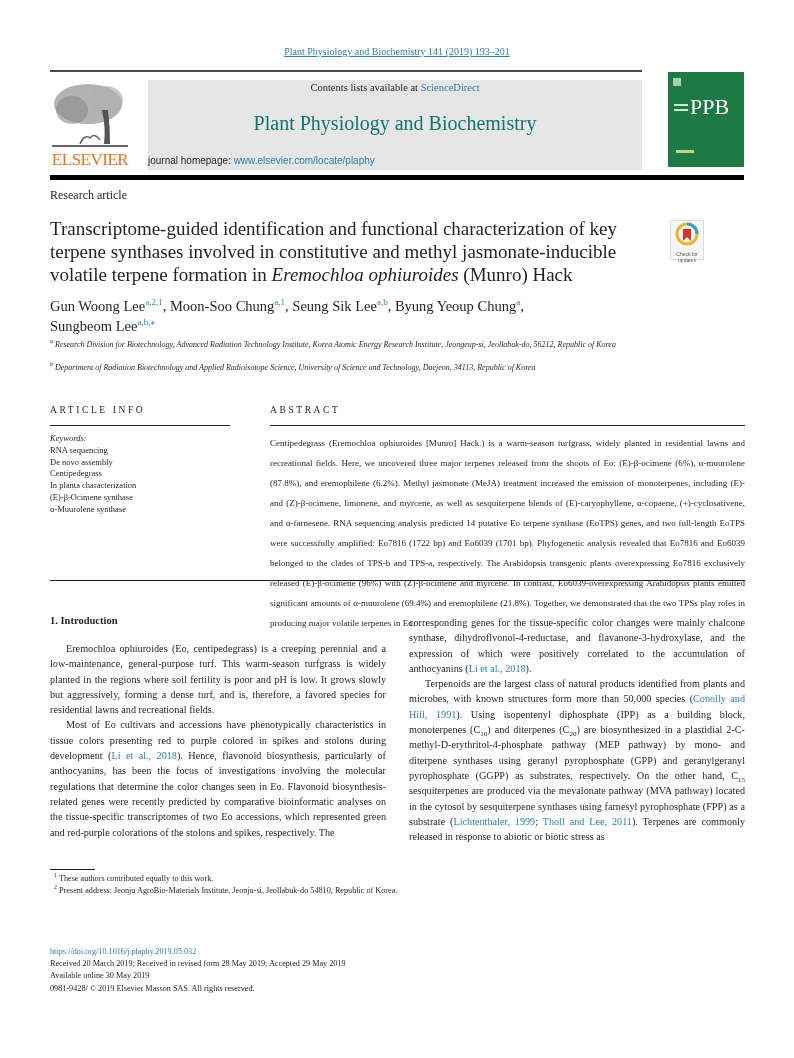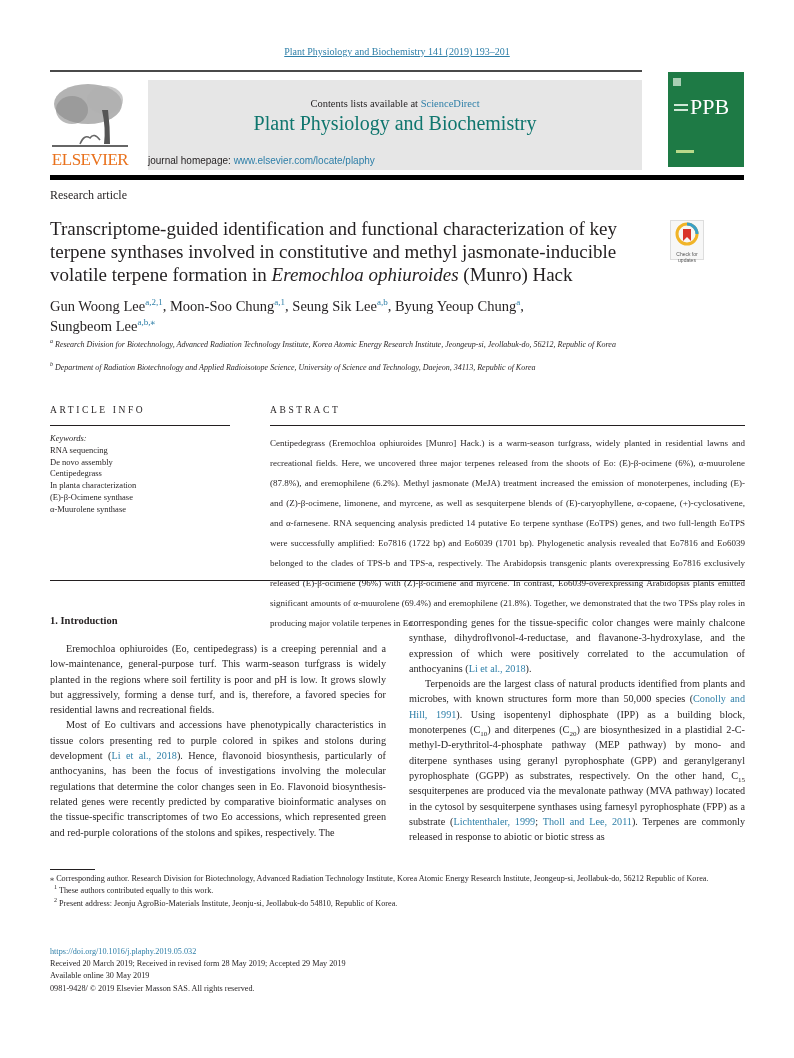--- a/index.html
+++ b/index.html
@@ -4,21 +4,21 @@
 <style>
   * { box-sizing: border-box; margin: 0; padding: 0; }
   html, body { width: 794px; height: 1058px; background: #ffffff; }
   body { position: relative; font-family: "Liberation Serif", "DejaVu Serif", serif; color: #231f20; overflow: hidden; }
   .abs { position: absolute; }
   a, .link { color: #2e7fa8; text-decoration: none; }
   .running-head { top: 46px; left: 0; width: 794px; text-align: center; font-size: 10px; color: #2e7fa8; text-decoration: underline; }
   .rule-thin { background: #4a4a4a; height: 2px; }
   .rule-thick { background: #000; height: 5px; }
   .header-band { top: 80px; left: 148px; width: 494px; height: 90px; background: #e6e6e6; }
-  .contents-line { top: 82px; left: 148px; width: 494px; text-align: center; font-size: 10.5px; color: #231f20; margin-top: 16px; }
+  .contents-line { top: 82px; left: 148px; width: 494px; text-align: center; font-size: 10.5px; color: #231f20; }
   .journal-title { top: 112px; left: 148px; width: 494px; text-align: center; font-size: 20px; color: #0f766e; }
   .homepage { top: 155px; left: 148px; width: 494px; text-align: left; font-family: "Liberation Sans", "DejaVu Sans", sans-serif; font-size: 10px; color: #231f20; }
   .elsevier-logo { top: 80px; left: 50px; width: 80px; height: 88px; }
   .elsevier-word { top: 150px; left: 50px; width: 80px; text-align: center; color: #e9711c; font-size: 17px; letter-spacing: -0.5px; }
   .cover { top: 72px; left: 668px; width: 76px; height: 95px; background: #1e7a45; }
   .cover-ppb { position: absolute; left: 22px; top: 22px; color: #ffffff; font-size: 22px; }
   .cover-small { position: absolute; color: #cfe8d6; font-size: 3px; }
   .article-type { top: 188px; left: 50px; font-size: 12px; text-align: right; }
   .title { top: 217px; left: 50px; width: 610px; font-size: 19px; line-height: 23px; }
   .crossmark { top: 220px; left: 670px; width: 34px; height: 40px; border: 1px solid #ddd; background: #f7f7f7; }
@@ -124,21 +124,20 @@
   <p class="indent"><span>Most of Eo cultivars and accessions have phenotypically characteristics in tissue colors presenting red to purple colored in spikes and stolons during development (</span><span class="link">Li et al., 2018</span><span>). Hence, flavonoid biosynthesis, particularly of anthocyanins, has been the focus of investigations involving the molecular regulations that determine the color changes seen in Eo. Flavonoid biosynthesis-related genes were recently predicted by comparative bioinformatic analyses on the tissue-specific transcriptomes of two Eo accessions, which represented green and red-purple colorations of the stolons and spikes, respectively. The</span></p>
 </div>
 
 <div class="abs body-col" style="top:615px;left:409px;width:336px;">
   <p><span>corresponding genes for the tissue-specific color changes were mainly chalcone synthase, dihydroflvonol-4-reductase, and flavanone-3-hydroxylase, and the expression of which were positively correlated to the accumulation of anthocyanins (</span><span class="link">Li et al., 2018</span><span>).</span></p>
   <p class="indent"><span>Terpenoids are the largest class of natural products identified from plants and microbes, with known structures form more than 50,000 species (</span><span class="link">Conolly and Hill, 1991</span><span>). Using isopentenyl diphosphate (IPP) as a building block, monoterpenes (C</span><sub>10</sub><span>) and diterpenes (C</span><sub>20</sub><span>) are biosynthesized in a plastidial 2-C-methyl-D-erythritol-4-phosphate pathway (MEP pathway) by mono- and diterpene synthases using geranyl pyrophosphate (GPP) and geranylgeranyl pyrophosphate (GGPP) as substrates, respectively. On the other hand, C</span><sub>15</sub><span> sesquiterpenes are produced via the mevalonate pathway (MVA pathway) located in the cytosol by sesquiterpene synthases using farnesyl pyrophosphate (FPP) as a substrate (</span><span class="link">Lichtenthaler, 1999</span><span>; </span><span class="link">Tholl and Lee, 2011</span><span>). Terpenes are commonly released in response to abiotic or biotic stress as</span></p>
 </div>
 
 <div class="abs fn-rule"></div>
 <div class="abs footnotes">
-  <div>⁎ Corresponding author. Research Division for Biotechnology, Advanced Radiation Technology Institute, Korea Atomic Energy Research Institute, Jeongeup-si, Jeollabuk-do, 56212 Republic of Korea.</div>
   <div style="padding-left:4px;"><sup>1</sup> <span>These authors contributed equally to this work.</span></div>
   <div style="padding-left:4px;"><sup>2</sup> <span>Present address: Jeonju AgroBio-Materials Institute, Jeonju-si, Jeollabuk-do 54810, Republic of Korea.</span></div>
 </div>
 
 <div class="abs meta">
   <div class="link">https://doi.org/10.1016/j.plaphy.2019.05.032</div>
   <div>Received 20 March 2019; Received in revised form 28 May 2019; Accepted 29 May 2019</div>
   <div>Available online 30 May 2019</div>
   <div>0981-9428/ © 2019 Elsevier Masson SAS. All rights reserved.</div>
 </div>

